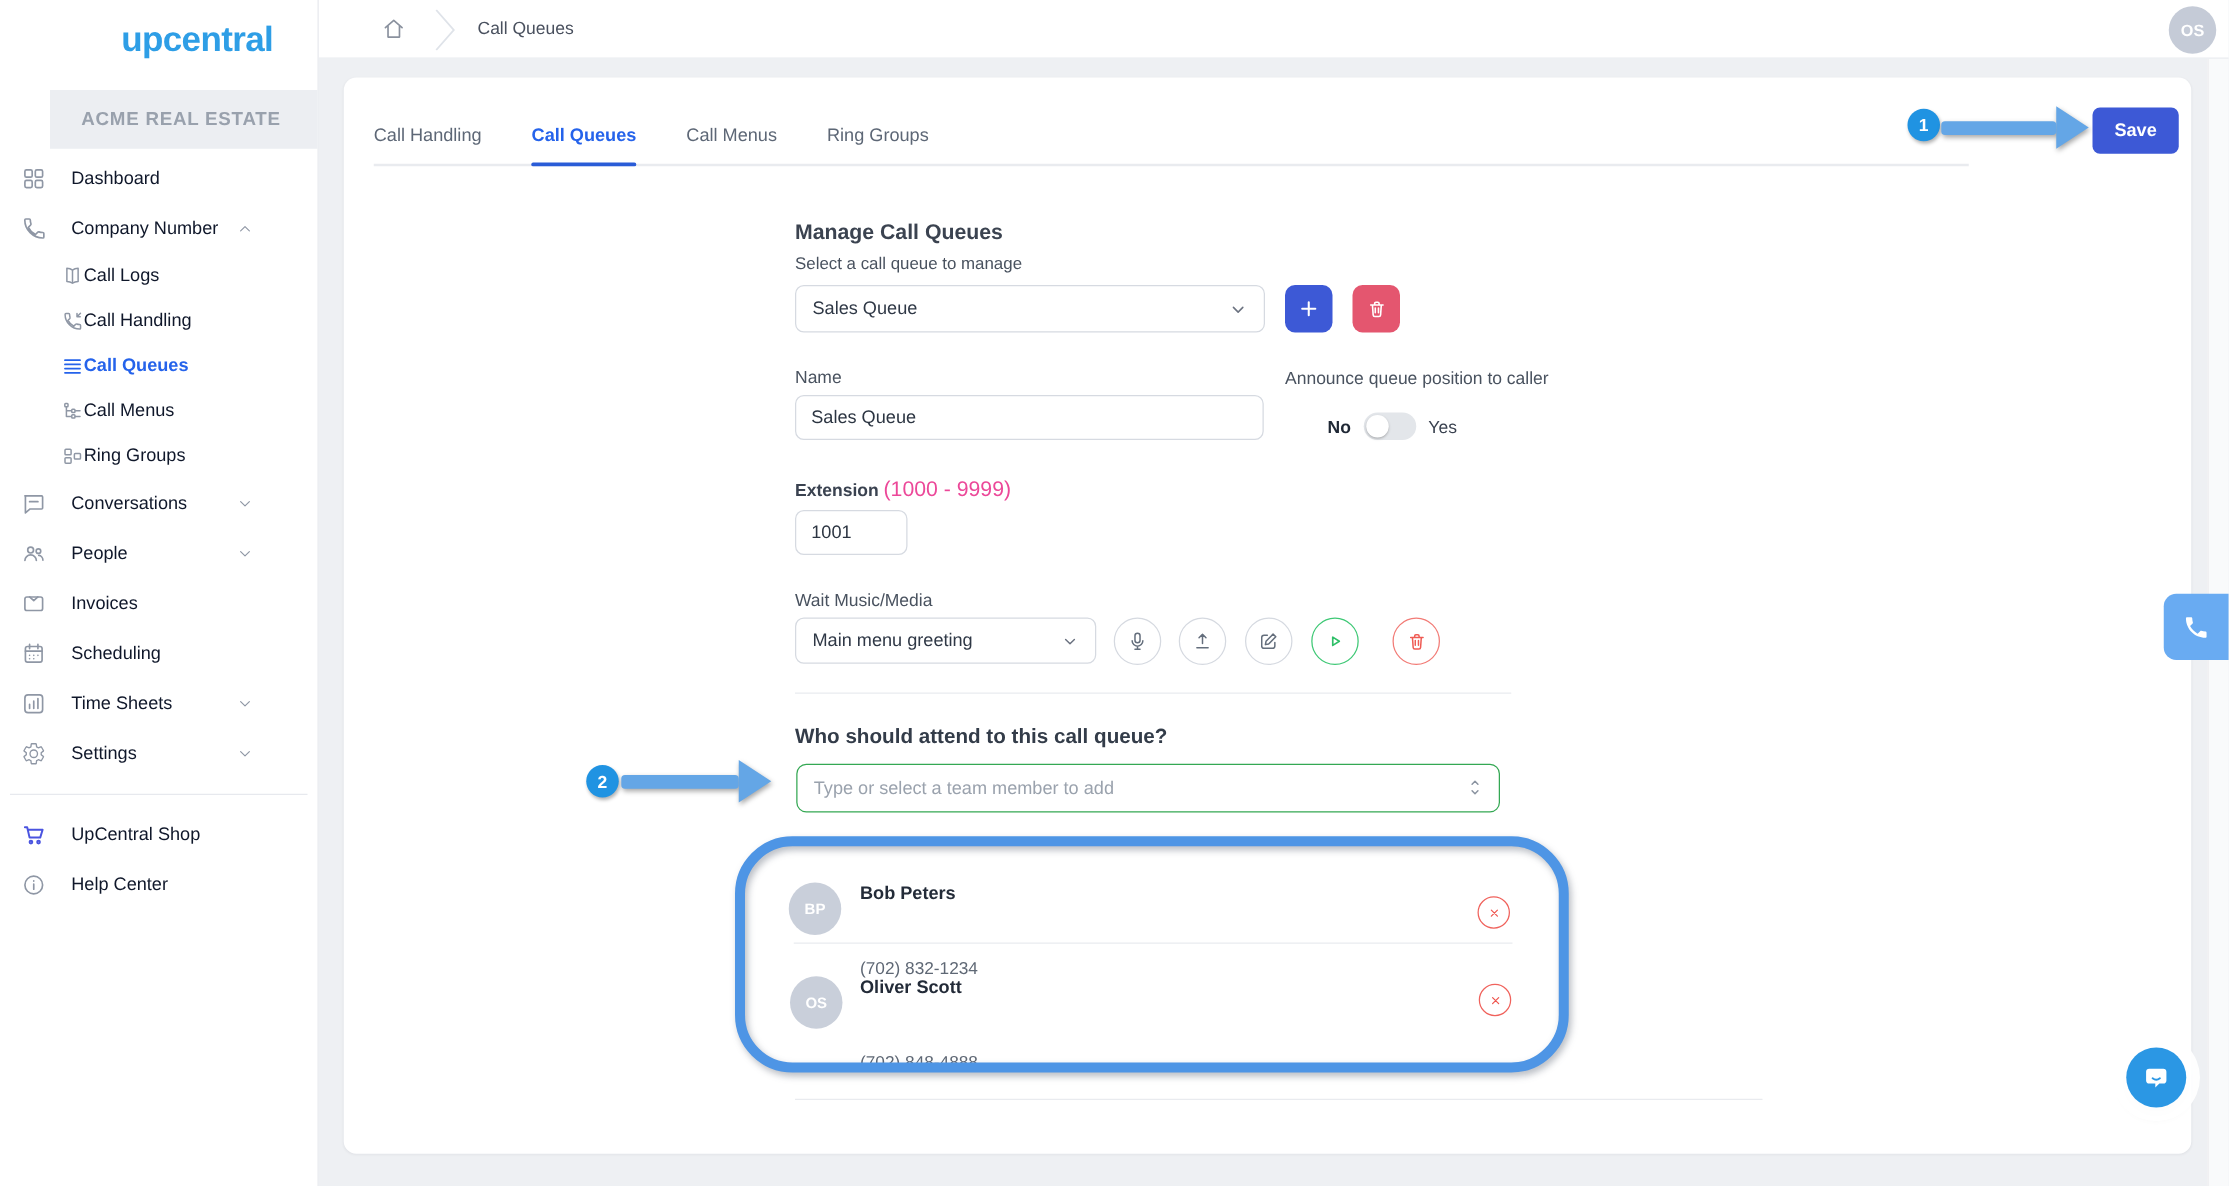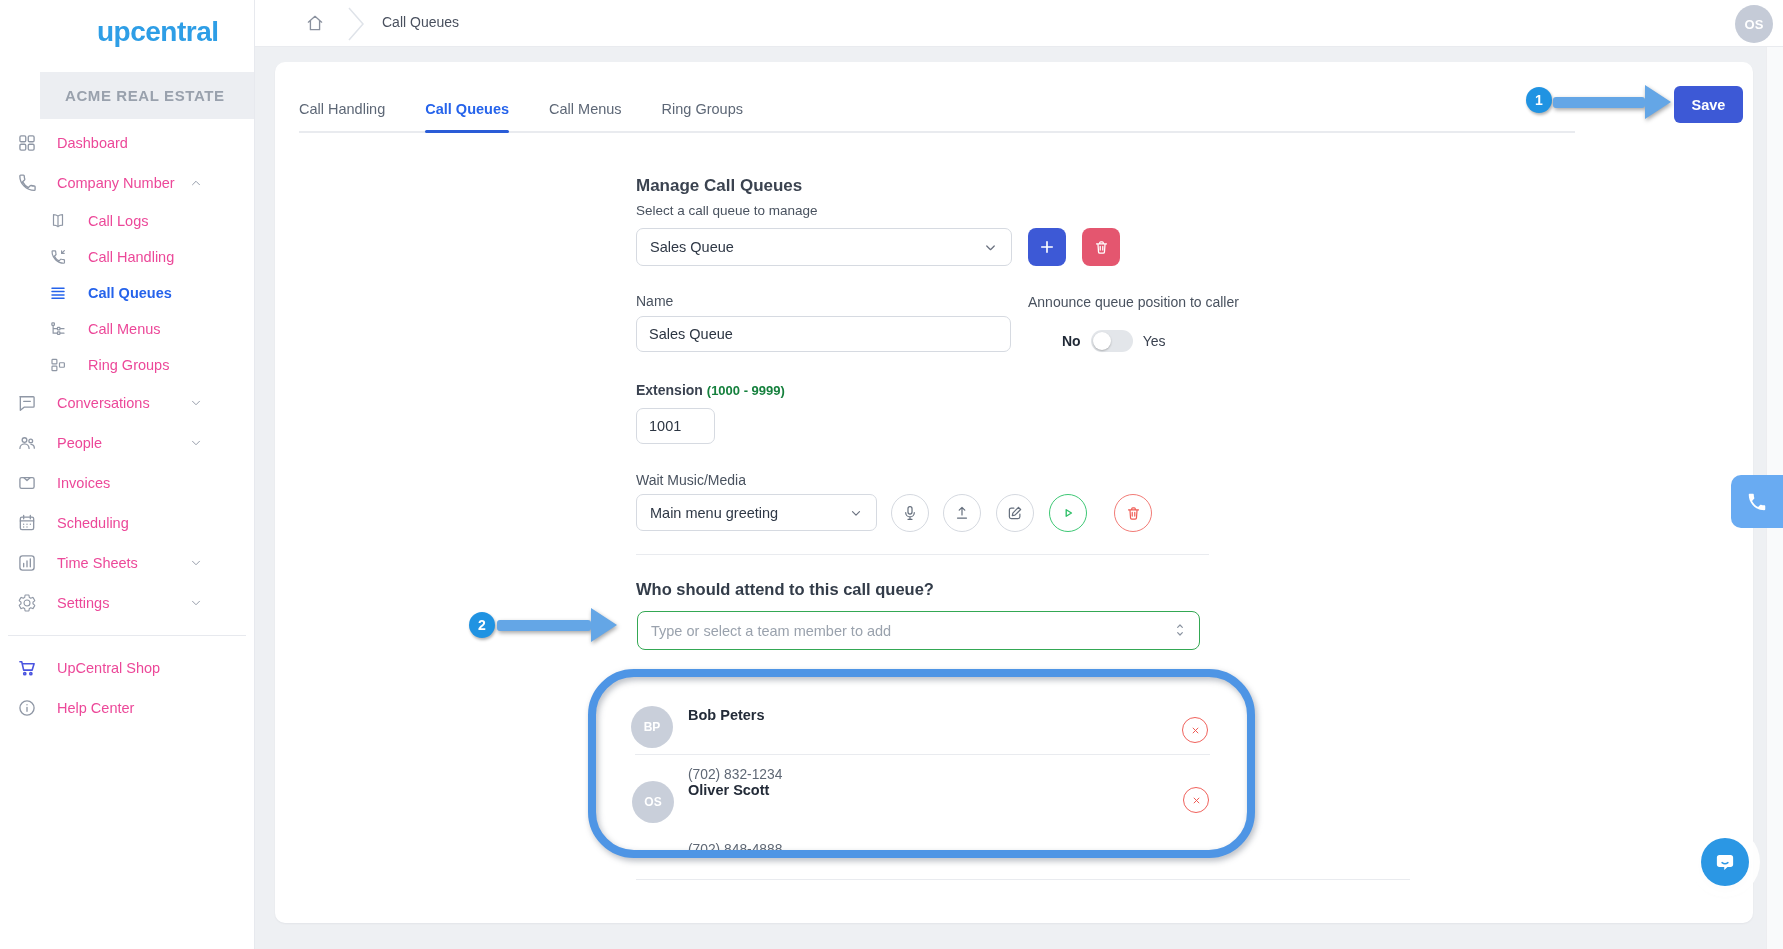--- a/index.html
+++ b/index.html
@@ -9,22 +9,22 @@
   .icn svg { stroke:currentColor; fill:none; stroke-width:1.6; stroke-linecap:round; stroke-linejoin:round; }
 
   
   #sidebar { position:absolute; left:0; top:0; width:255px; height:949px; background:#fff; border-right:1px solid #e7e9ee; z-index:5;padding-left:40px; }
   .logo { padding:16px 0 0 57px; font-size:28px; font-weight:700; letter-spacing:-0.5px; color:#2e9ee6; }
   .org { margin-top:24px; height:47px; background:#eceef2; display:flex; align-items:center; padding-left:25px;
          font-size:15px; font-weight:700; color:#99a1ad; letter-spacing:0.6px; }
   nav { position:absolute; left:0; top:123px; width:100%; }
   .nav-item { height:40px; display:flex; align-items:center; padding-left:17px; gap:20px; position:relative; cursor:pointer; }
   .nav-item .icn { color:#8f97a5; width:20px; }
-  .nav-item .lbl { font-size:14.5px; font-weight:500; color:#ec4899; }
-  .nav-sub { height:36px; padding-left:49px; gap:21px; }
+  .nav-item .lbl { font-size:14.5px; font-weight:500; color:#0f172a; }
+  .nav-sub { height:36px; padding-left:49px; gap:0; }
   .nav-sub .icn { width:18px; }
   .nav-item.active .icn, .nav-item.active .lbl { color:#2563eb; }
   .nav-item.active .lbl { font-weight:600; }
   .chev { position:absolute; right:45px; color:#7d8694; }
   .side-divider { margin:12px 8px; border-top:1px solid #e7e9ee; }
   .shop-icn { color:#4a54e0 !important; }
 
   
   #topbar { position:absolute; left:255px; top:0; width:1528px; height:47px; background:#fff; border-bottom:1px solid #e9ebef; z-index:4; }
   .home { position:absolute; left:50px; top:13px; color:#8a919e; }
@@ -54,21 +54,21 @@
   .anno-arrow { position:absolute; display:flex; align-items:center; filter:drop-shadow(1px 2px 2px rgba(0,0,0,.35)); z-index:9; }
   .anno-arrow .body { flex:1; height:11px; background:#64a6e6; border-radius:3px; }
   .anno-arrow .head { width:0; height:0; border-top:17px solid transparent; border-bottom:17px solid transparent; border-left:26px solid #64a6e6; }
   .anno-ring { position:absolute; left:313px; top:607px; width:667px; height:189px; border:8px solid #4e95e5; border-radius:46px;
                filter:drop-shadow(2px 3px 3px rgba(50,60,80,.35)); pointer-events:none; z-index:8; }
 
   
   .h1 { position:absolute; left:361px; top:114px; font-size:17px; font-weight:600; color:#3b4350; }
   .h2 { position:absolute; left:361px; top:518px; font-size:16.5px; font-weight:600; color:#333c49; }
   .flabel { position:absolute; font-size:13.5px; font-weight:500; color:#49525f; }
-  .fhint { font-size:13px; font-weight:700; color:#15803d; }
+  .fhint { font-size:17px; font-weight:400; color:#ec4899; }
   .select { position:absolute; height:38px; border:1px solid #d6dae1; border-radius:7px; background:#fff; display:flex; align-items:center;
             padding:0 13px; font-size:14.5px; color:#2f3846; cursor:pointer; }
   .select .sel-chev { margin-left:auto; color:#6b7280; }
   .field { position:absolute; border:1px solid #d6dae1; border-radius:7px; background:#fff; font-family:inherit; font-size:14.5px;
            color:#2c3542; padding:0 12px; outline:none; }
   .sq-btn { position:absolute; width:38px; height:38px; border:none; border-radius:8px; display:flex; align-items:center; justify-content:center;
             color:#fff; cursor:pointer; }
   .sq-blue { background:#3d59d6; }
   .sq-rose { background:#e4566f; }
   .toggle-row { position:absolute; left:753px; top:268px; display:flex; align-items:center; gap:10px; }
@@ -352,21 +352,21 @@
       <div class="switch">
           <div class="knob"></div>
         </div>
       <span class="tog-yes">Yes</span>
     </div>
 
     <div class="flabel" style="left:361px;top:320px;font-size:14px;font-weight:700;color:#3a4250">
       <span>Extension</span>
       <span class="fhint">(1000 - 9999)</span>
     </div>
-    <input class="field" style="left: 361px; top: 346px; width: 79px; height: 36px;" value="1001">
+    <input class="field" style="left: 361px; top: 346px; width: 90px; height: 36px;" value="1001">
 
     <div class="flabel" style="left:361px;top:410px;font-size:14px">Wait Music/Media</div>
     <div class="select" style="left:361px;top:432px;width:241px;height:37px">
       <span>Main menu greeting</span>
       <span class="sel-chev icn">
           <svg width="14" height="14" viewBox="0 0 24 24" style="stroke-width:2">
             <path d="M6 9.5l6 6 6-6"></path>
           </svg>
         </span>
     </div>

